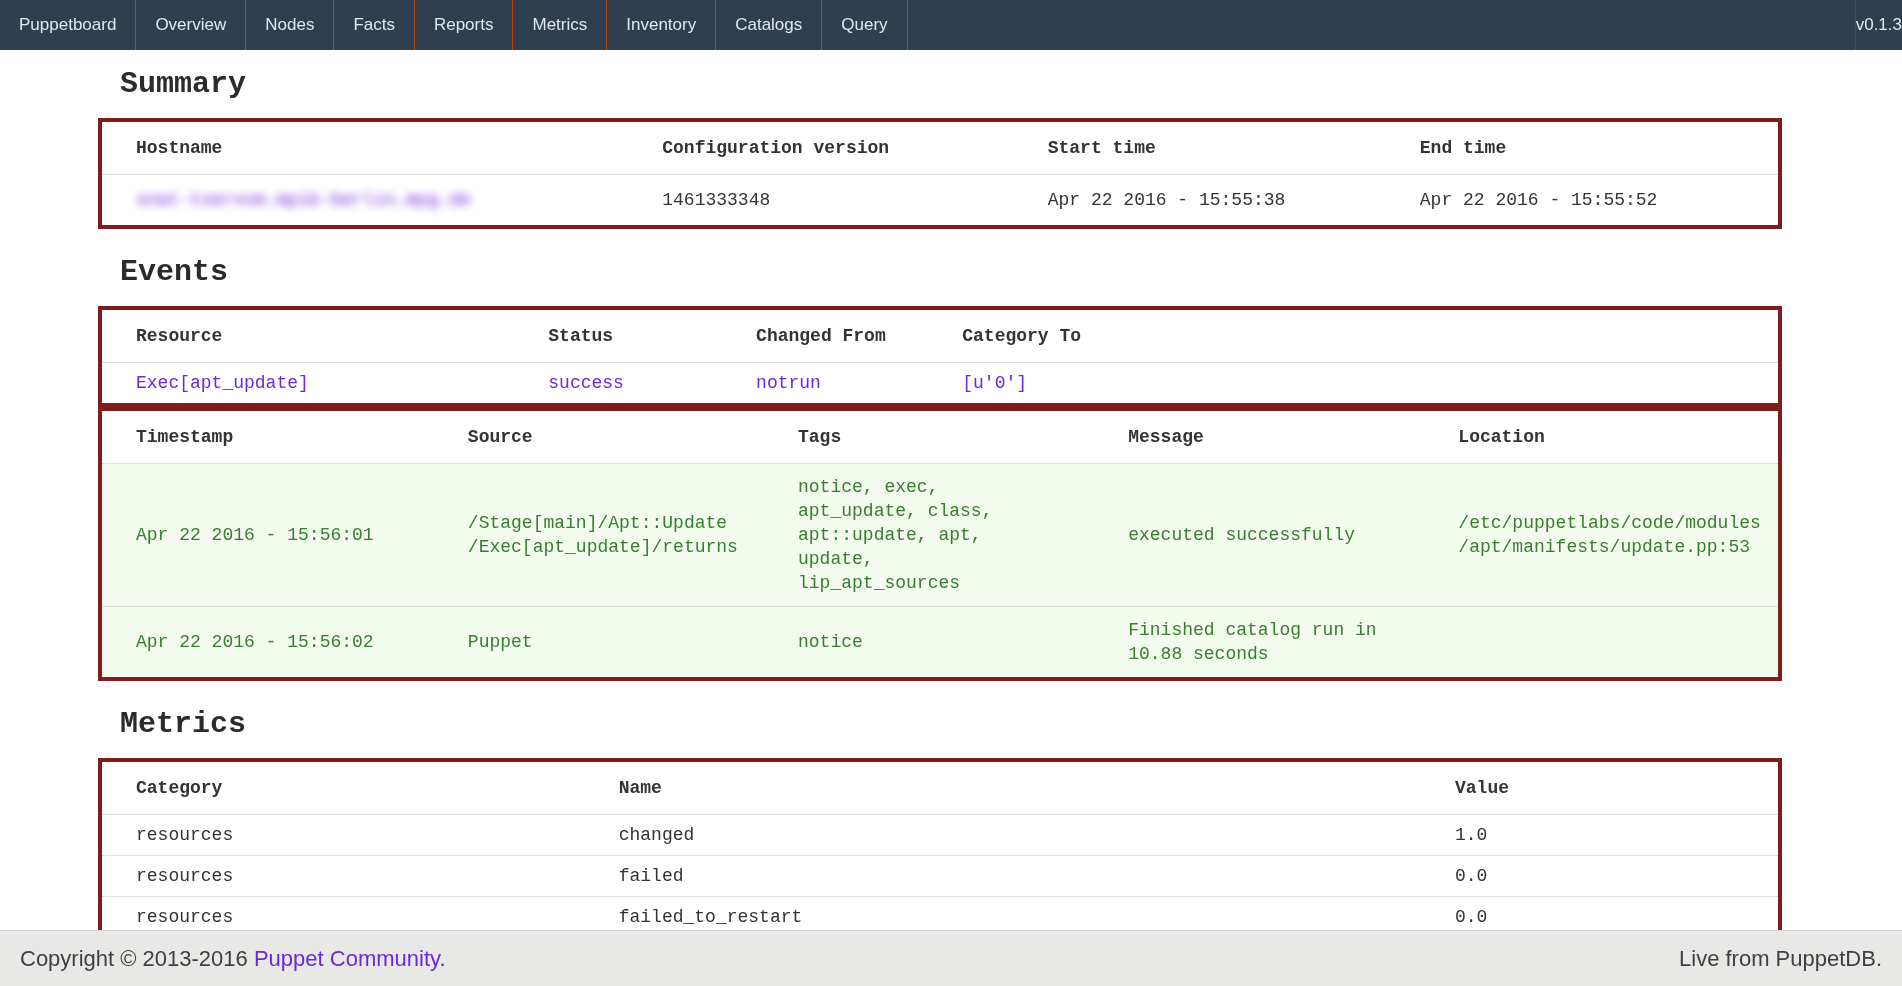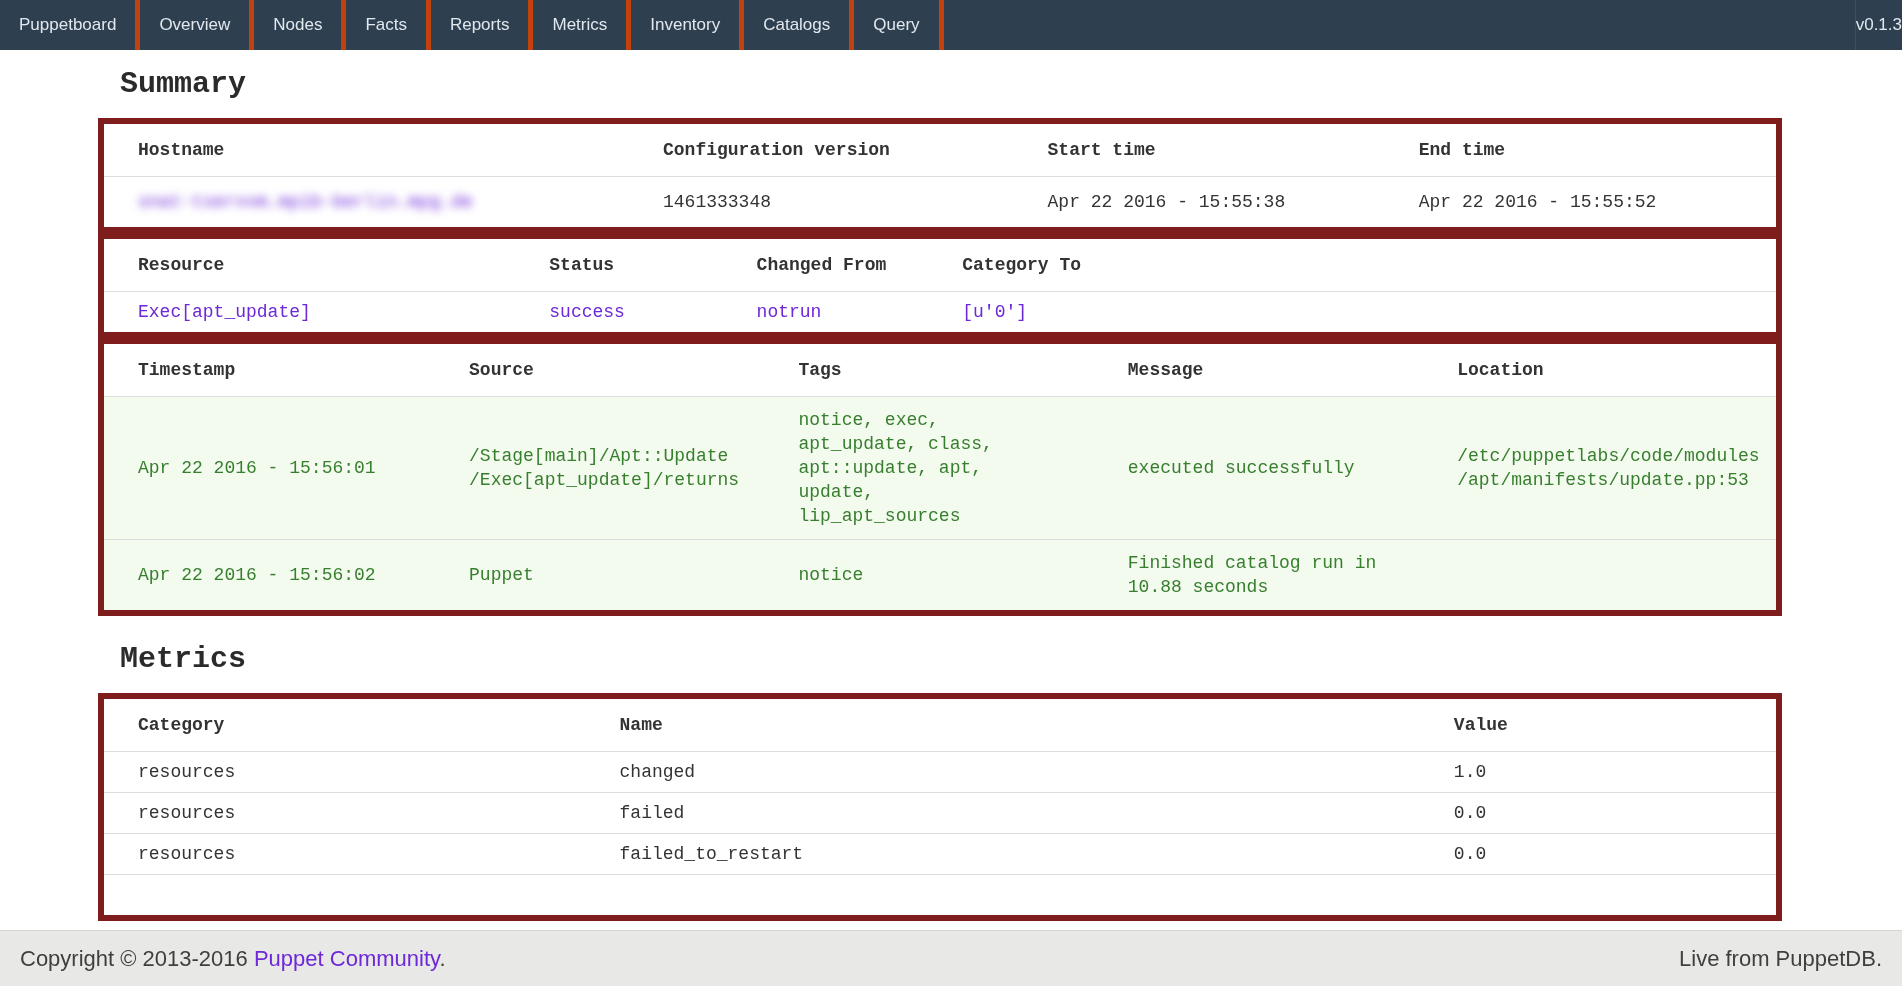--- a/index.html
+++ b/index.html
@@ -20,21 +20,21 @@
     display: flex;
     align-items: stretch;
     color: #e1e8ee;
     font-size: 17px;
     white-space: nowrap;
   }
   .nav-item {
     display: flex;
     align-items: center;
     padding: 0 19px;
-    border-right: 5px solid #c2410c;
+    border-right: 1px solid #c2410c;
     cursor: pointer;
   }
   .caret {
     display: inline-block;
     margin-left: 9px;
     width: 0; height: 0;
     border-left: 5px solid transparent;
     border-right: 5px solid transparent;
     border-top: 5px solid #e1e8ee;
   }
@@ -55,21 +55,21 @@
   h2.section-title {
     font-size: 30px;
     font-weight: 700;
     color: #2b2b2b;
     margin: 26px 0 16px 22px;
     line-height: 35px;
   }
   h2.section-title.first { margin-top: 17px; }
 
   .panel {
-    border: 6px solid #7f1d1d;
+    border: 4px solid #7f1d1d;
     border-radius: 0;
     overflow: hidden;
     background: #fff;
   }
   table { width: 100%; border-collapse: collapse; table-layout: fixed; }
   th {
     text-align: left;
     font-weight: 700;
     padding: 14px 34px;
     line-height: 24px;
@@ -180,20 +180,21 @@
             <a class="link blurred">snat-tservvm.mpib-berlin.mpg.de</a>
           </td>
           <td>1461333348</td>
           <td>Apr 22 2016 - 15:55:38</td>
           <td>Apr 22 2016 - 15:55:52</td>
         </tr>
       </tbody>
     </table>
   </div>
 
+  <h2 class="section-title">Events</h2>
   <div class="panel">
     <table id="events-table">
       <colgroup>
         <col style="width:24.6%">
           <col style="width:12.4%">
           <col style="width:12.3%">
           <col style="width:50.7%">
       </colgroup>
       <thead>
         <tr>

